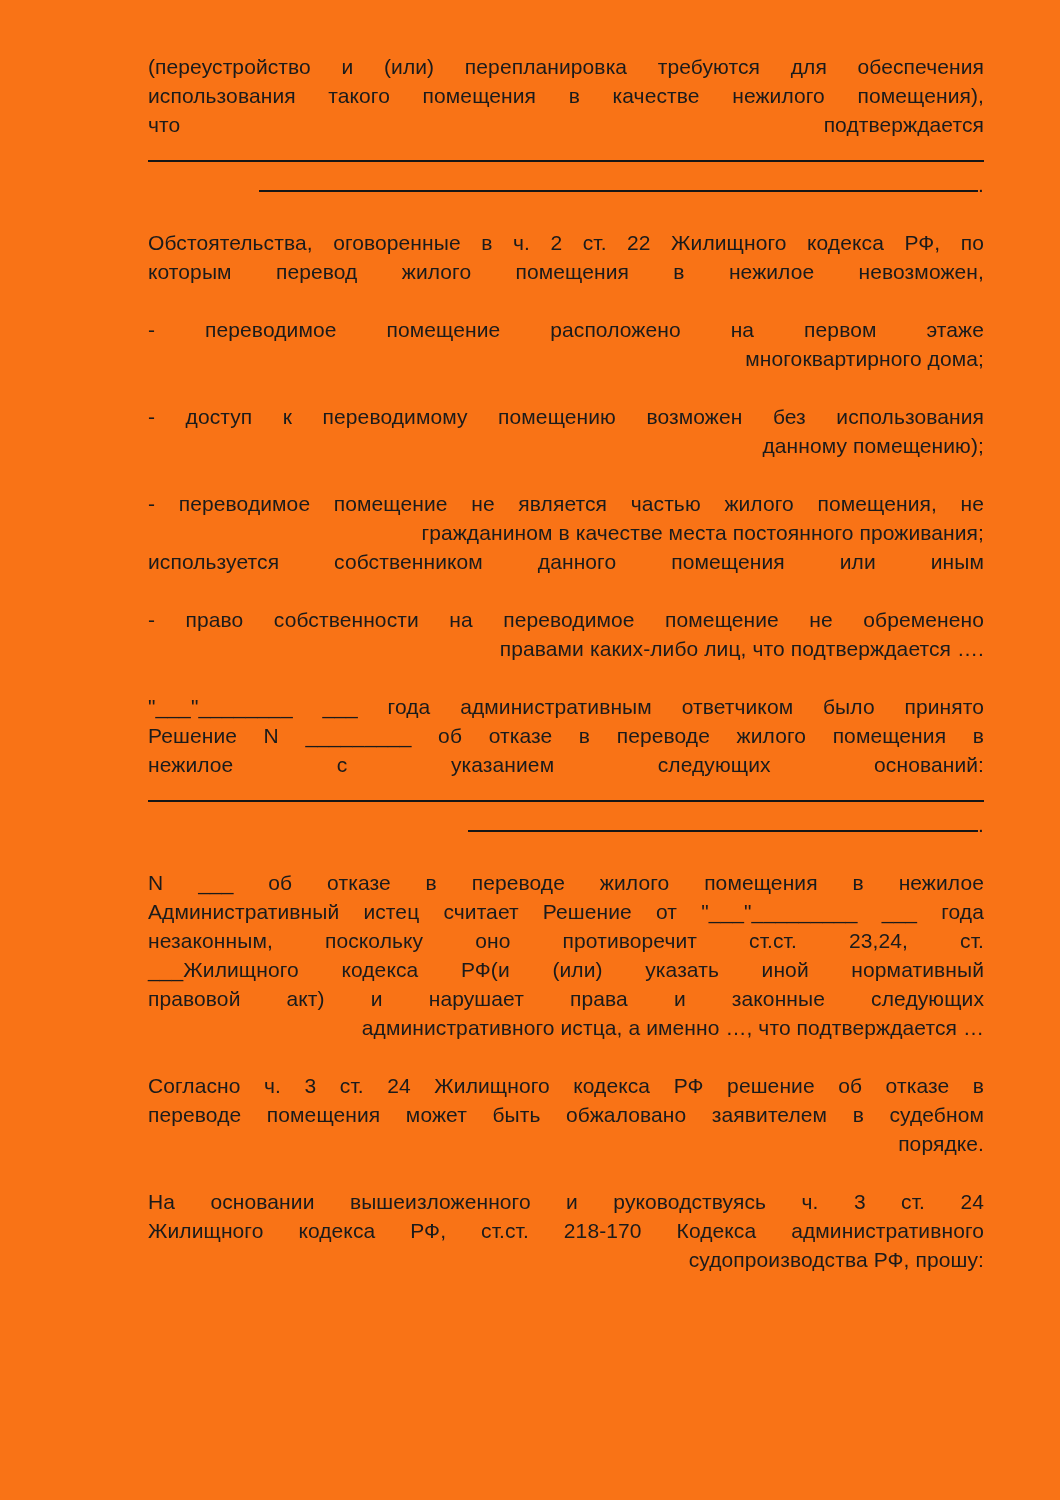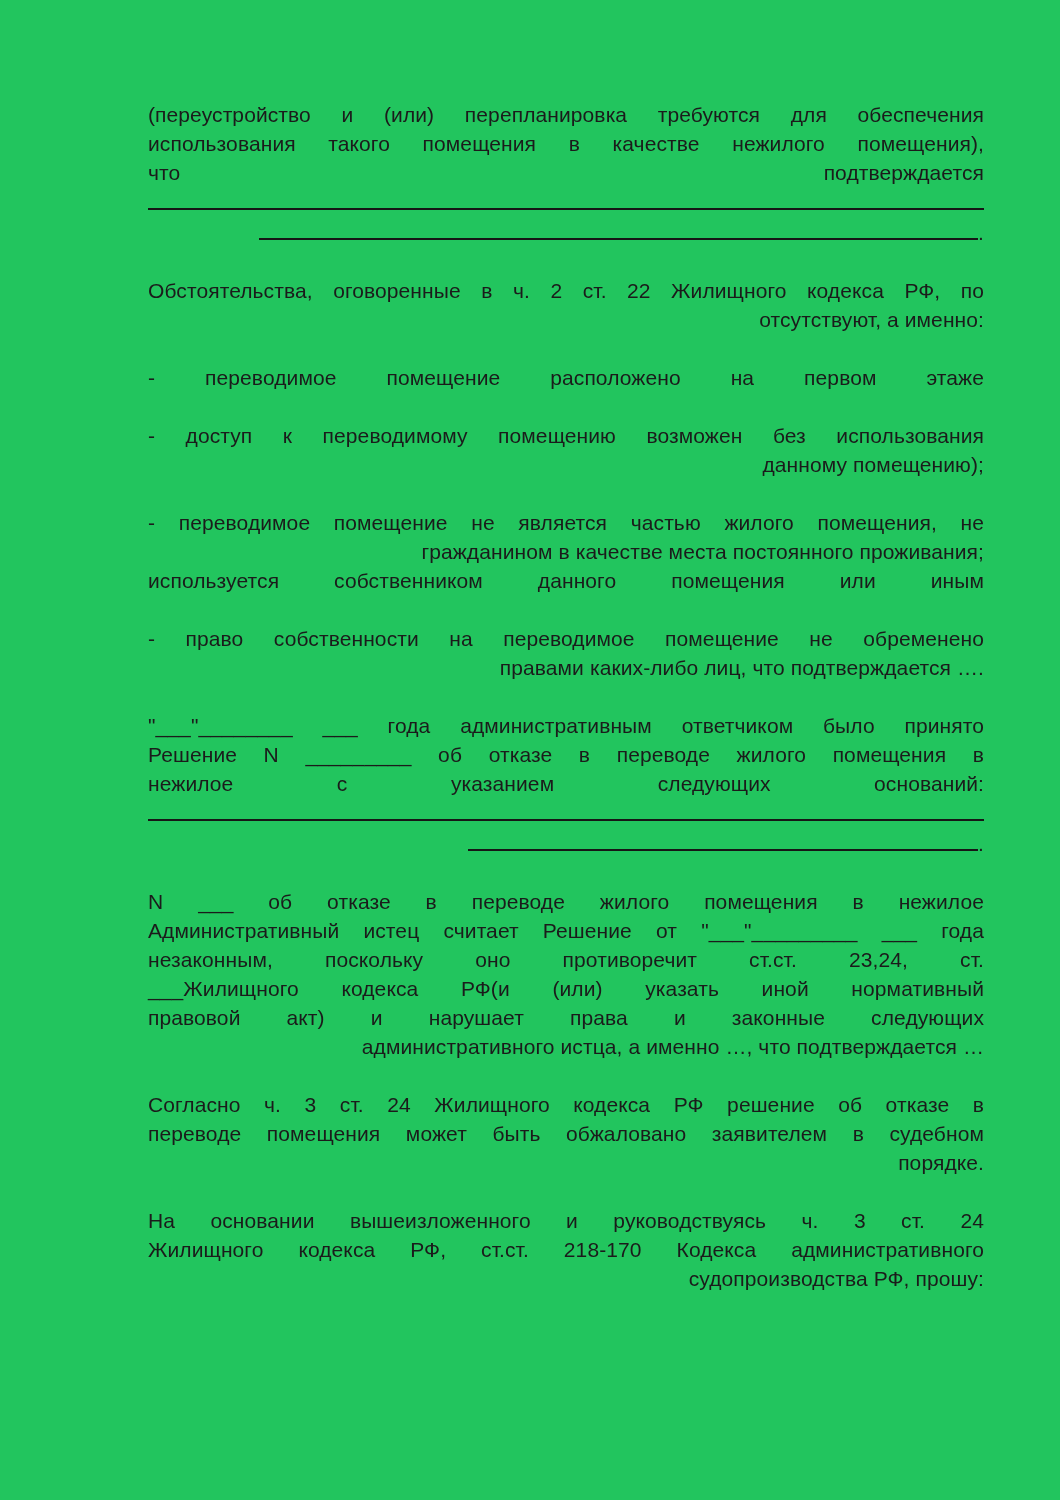--- a/index.html
+++ b/index.html
@@ -11,22 +11,22 @@
     width: 1060px;
     height: 1500px;
     overflow: hidden;
     font-family: "Liberation Sans", "DejaVu Sans", sans-serif;
     color: #1b1b1b;
   }
   .page {
     box-sizing: border-box;
     width: 1060px;
     height: 1500px;
-    padding: 100px 76px 0 148px;
-    background: #22c55e;
+    padding: 52px 76px 0 148px;
+    background: #f97316;
   }
   .para {
     margin: 0 0 29px 0;
   }
   .para:last-child { margin-bottom: 9px; }
   .line {
     font-size: 21px;
     line-height: 29px;
     min-height: 29px;
     text-align: right;
@@ -60,24 +60,25 @@
         <div class="line j">использования такого помещения в качестве нежилого помещения),</div>
         <div class="line spread">
           <span>что</span>
           <span>подтверждается</span>
         </div>
         <div class="line ulline"><span class="ul" style="width: 100%;"></span></div>
         <div class="line ulline"><span class="ul" style="width: 86%;"></span><span>.</span></div>
       </div>
       <div class="para">
         <div class="line j">Обстоятельства, оговоренные в ч. 2 ст. 22 Жилищного кодекса РФ, по</div>
-        <div class="line">отсутствуют, а именно:</div>
+        <div class="line j">которым перевод жилого помещения в нежилое невозможен,</div>
       </div>
       <div class="para">
         <div class="line j">- переводимое помещение расположено на первом этаже</div>
+        <div class="line">многоквартирного дома;</div>
       </div>
       <div class="para">
         <div class="line j">- доступ к переводимому помещению возможен без использования</div>
         <div class="line">данному помещению);</div>
       </div>
       <div class="para">
         <div class="line j">- переводимое помещение не является частью жилого помещения, не</div>
         <div class="line">гражданином в качестве места постоянного проживания;</div>
         <div class="line j">используется собственником данного помещения или иным</div>
       </div>

